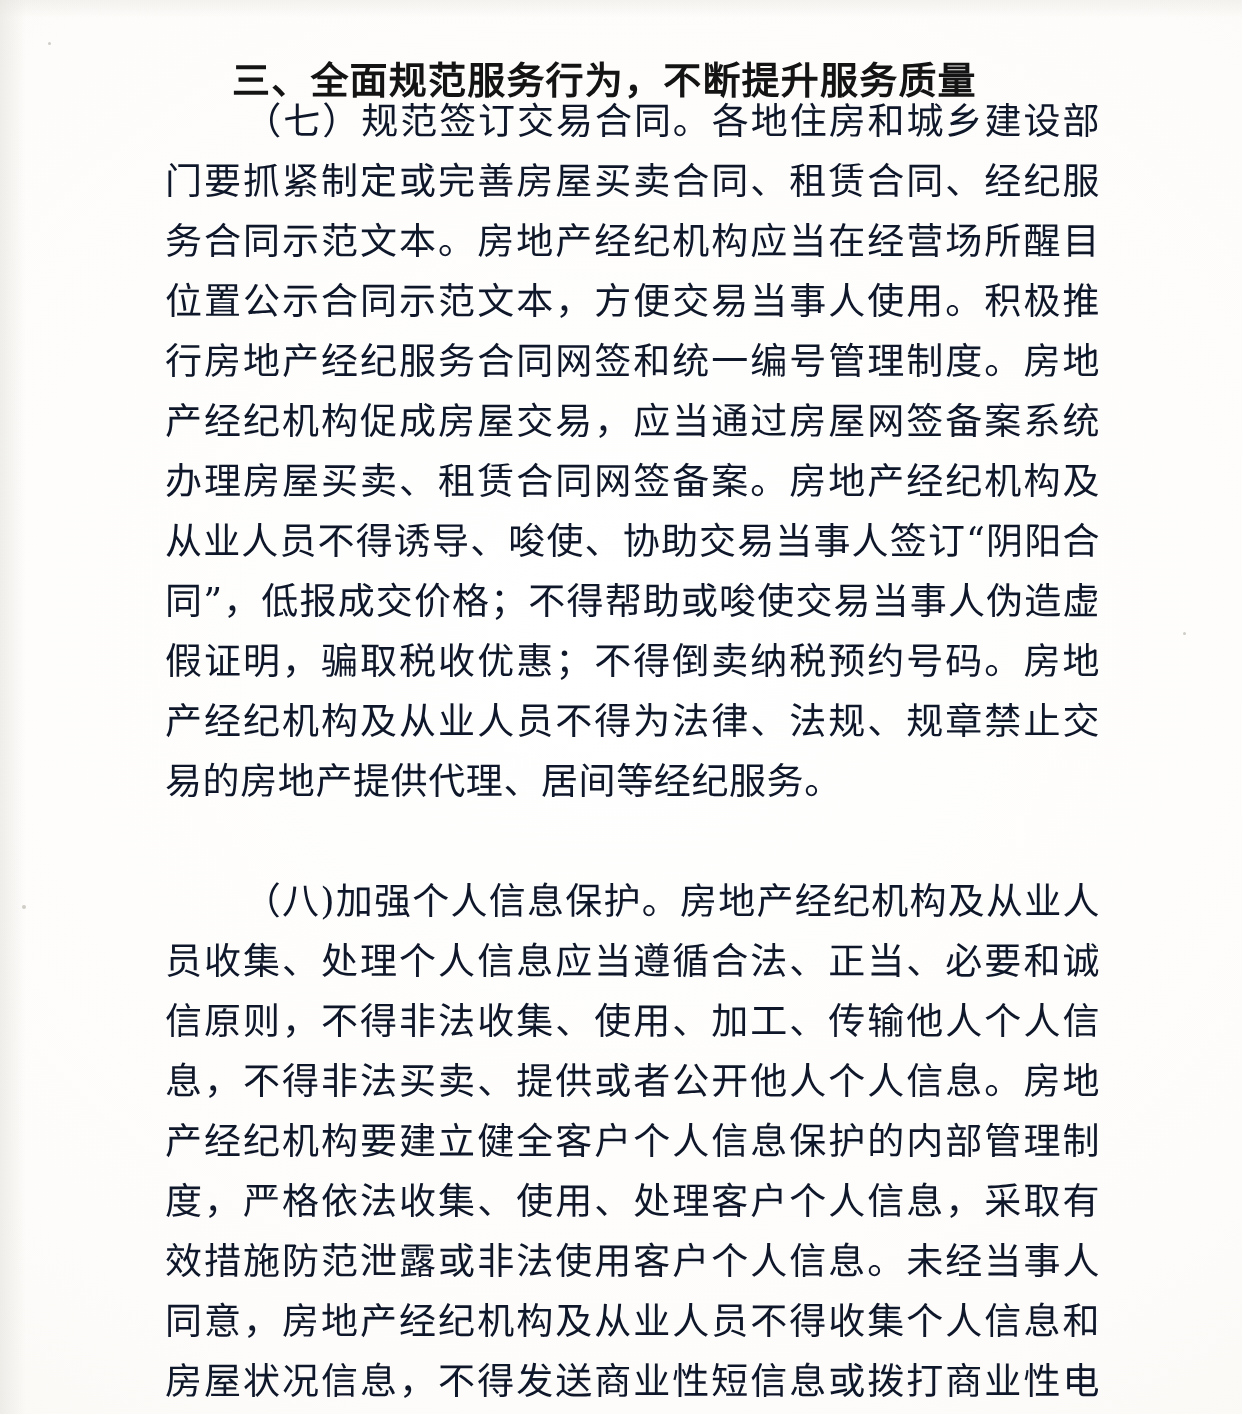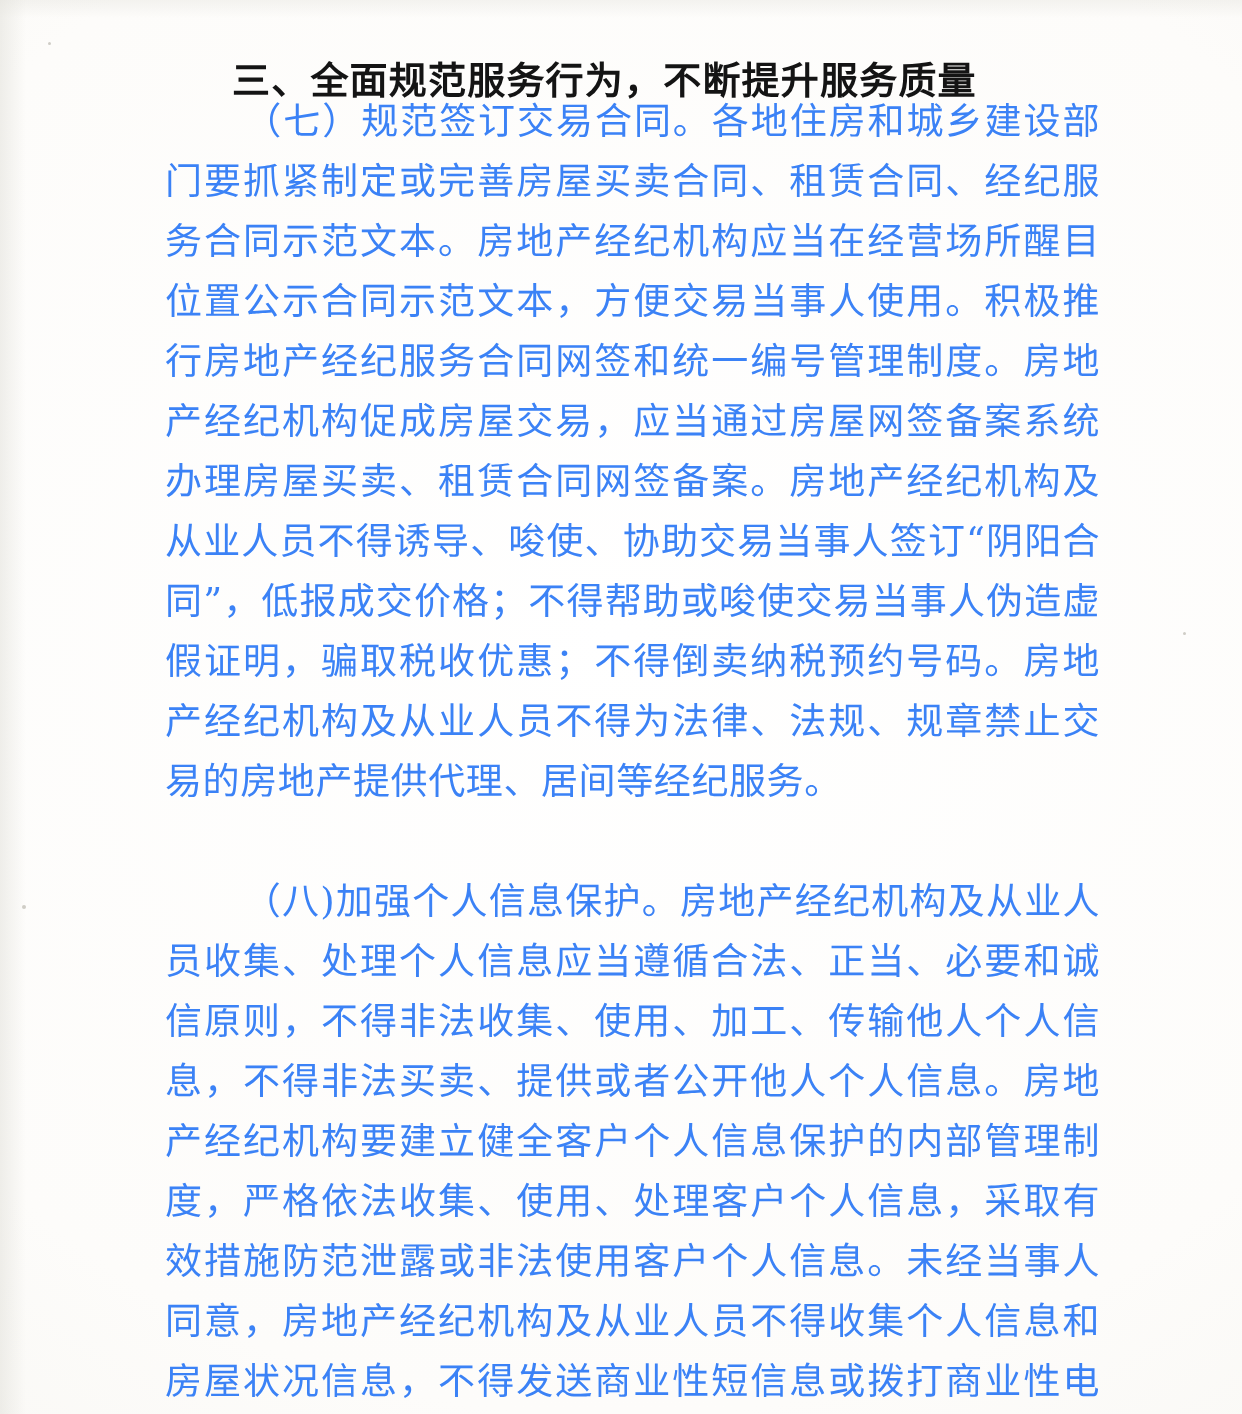--- a/index.html
+++ b/index.html
@@ -62,21 +62,21 @@
     left: 0;
     width: 1242px;
   }
 
   .para {
     margin: 0;
     padding: 0 142px 0 165px;
     font-family: "DejaVu Serif", "Liberation Serif", serif;
     font-size: 37px;
     line-height: 60px;
-    color: #3b82f6;
+    color: #0f172a;
     text-align: justify;
     text-align-last: left;
     letter-spacing: 0.6px;
     text-justify: inter-character;
     word-break: break-all;
   }
 
   .para .indent {
     display: inline-block;
     width: 78px;

